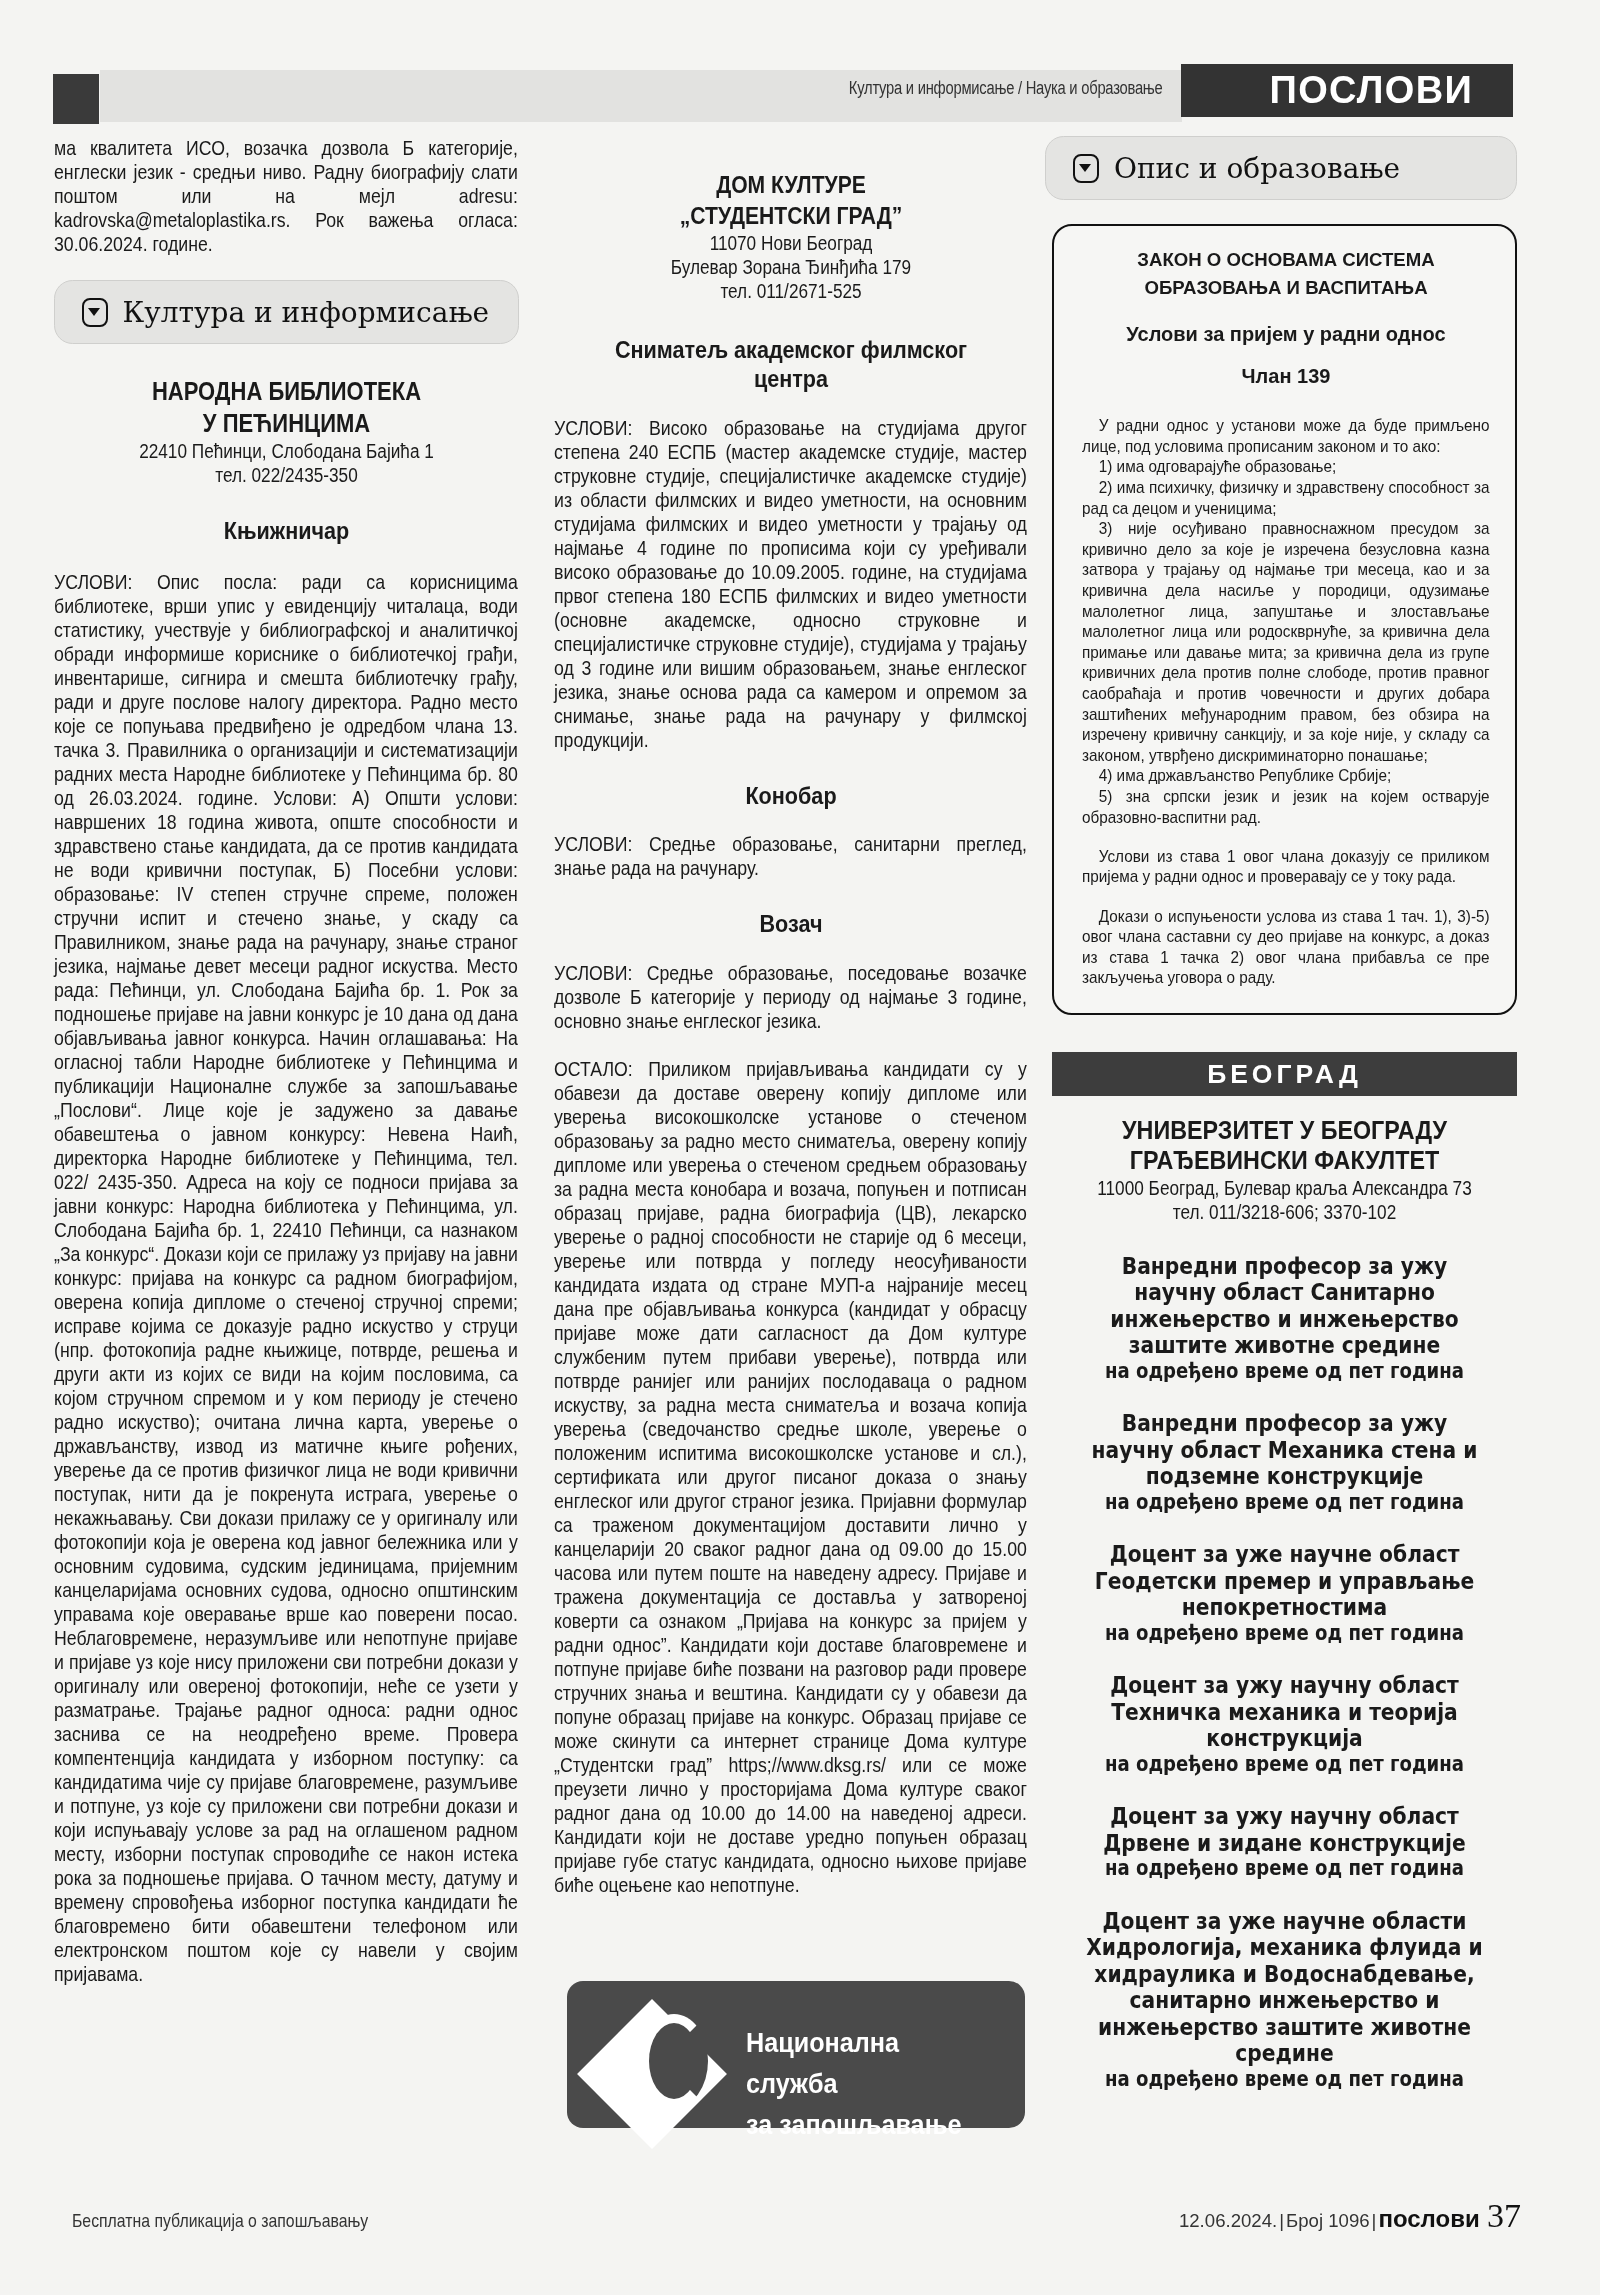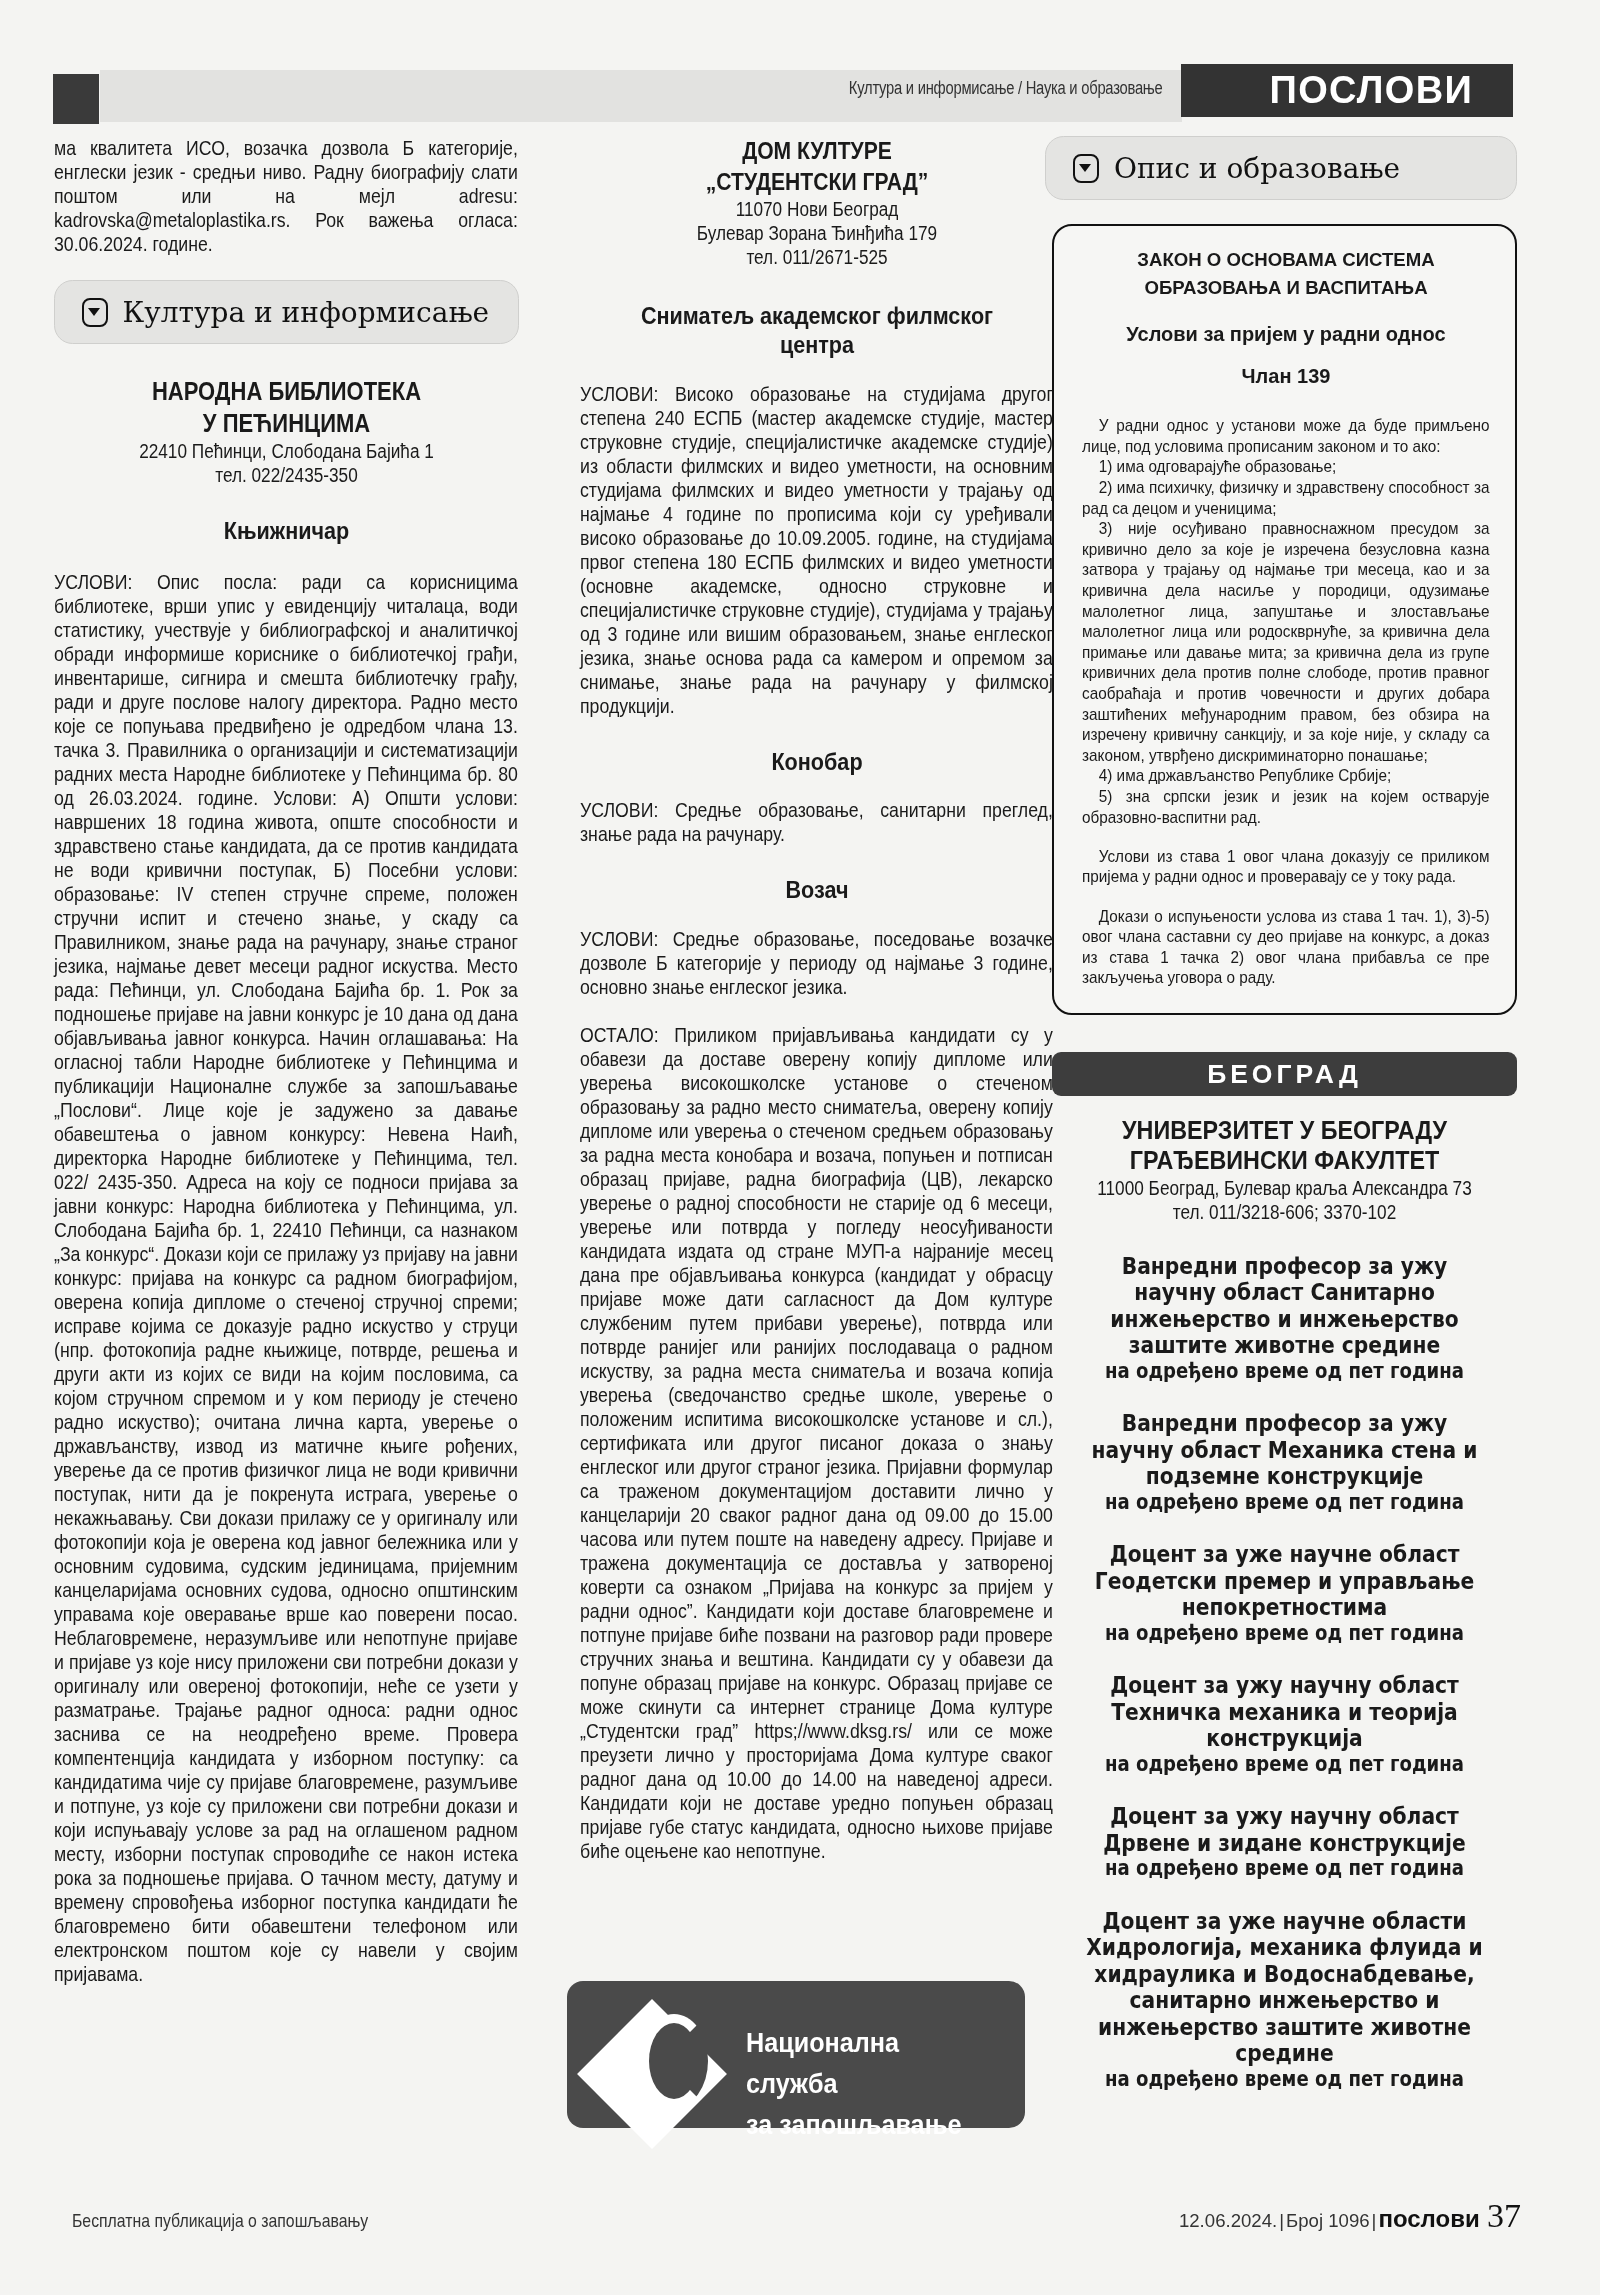--- a/index.html
+++ b/index.html
@@ -10,21 +10,21 @@
     color: #1a1a1a;
   }
   
   .hdr-left-block { position: absolute; left: 53px; top: 74px; width: 46px; height: 50px; background: #3a3a3a; }
   .hdr-bar { position: absolute; left: 100px; top: 70px; width: 1082px; height: 52px; background: #e2e2e0; }
   .hdr-breadcrumb { position: absolute; right: 438px; top: 78px; font-size: 18px; color: #333; letter-spacing: -0.3px; transform: scaleX(0.82); transform-origin: right center; }
   .hdr-brand { position: absolute; left: 1181px; top: 64px; width: 332px; height: 53px; background: #333; color: #fff; font-weight: bold; font-size: 38px; text-align: right; padding-right: 40px; box-sizing: border-box; line-height: 53px; letter-spacing: 1.3px; }
 
   .col { position: absolute; top: 136px; }
   .col-left { left: 54px; width: 465px; }
-  .col-mid { left: 580px; width: 474px; }
+  .col-mid { left: 554px; width: 474px; margin-top: 34px; }
   .col-right { left: 1052px; width: 465px; }
 
   .body-text { font-size: 20.6px; line-height: 24px; text-align: justify; hyphens: manual; transform: scaleX(0.86); transform-origin: left top; width: 116%; margin: 0; }
 
   .section-pill {
     height: 64px; border-radius: 18.6px; background: #e4e4e2; border: 1.3px solid #cfcfcd;
     display: flex; align-items: center; padding-left: 26.5px; gap: 14.6px; box-sizing: border-box;
   }
   .pill-icon { width: 26.5px; height: 29px; border: 2.7px solid #111; border-radius: 8px; box-sizing: border-box; position: relative; display: inline-block; }
   .pill-icon::after { content: ""; position: absolute; left: 4px; top: 8px; border-left: 6.6px solid transparent; border-right: 6.6px solid transparent; border-top: 8.6px solid #111; }
@@ -32,21 +32,21 @@
 
   .org-title { text-align: center; font-weight: bold; font-size: 25px; line-height: 32px; margin: 0; transform: scaleX(0.88); }
   .org-addr { text-align: center; font-size: 20px; line-height: 24px; margin: 0; transform: scaleX(0.86); }
   .job-title { text-align: center; font-weight: bold; font-size: 24px; line-height: 29px; margin: 0; transform: scaleX(0.9); }
 
   .law-box { border: 2.7px solid #111; border-radius: 20px; padding: 20px 25px 24px 28px; box-sizing: border-box; background: #f6f6f4; }
   .law-title { text-align: center; font-weight: bold; font-size: 18.6px; line-height: 28px; margin: 0; }
   .law-sub { text-align: center; font-weight: bold; font-size: 20px; line-height: 29px; margin: 13px; }
   .law-li { font-size: 17px; line-height: 20.6px; margin: 0; text-indent: 18.6px; text-align: justify; transform: scaleX(0.9); transform-origin: left top; width: 111%; }
 
-  .region-bar { height: 44px; background: #3d3d3d; color: #fff; font-weight: bold; font-size: 26.5px; letter-spacing: 4px; text-align: center; line-height: 44px; border-radius: 9px; }
+  .region-bar { height: 44px; background: #3d3d3d; color: #fff; font-weight: bold; font-size: 26.5px; letter-spacing: 4px; text-align: center; line-height: 44px; }
 
   .pos-block { text-align: center; font-weight: bold; margin-bottom: 26.5px; }
   .pos-title { font-size: 23px; line-height: 26.5px; margin: 0; font-family: "DejaVu Sans", sans-serif; transform: scaleX(0.88); }
   .pos-term { font-size: 20.6px; line-height: 25px; margin: 0; font-family: "DejaVu Sans", sans-serif; transform: scaleX(0.88); }
 
   .nsz-logo { position: absolute; left: 567px; top: 1981px; width: 458px; height: 147px; background: #4a4a4a; border-radius: 16px; display: flex; align-items: center; }
   .nsz-diamond { position: absolute; left: 32px; top: 40px; width: 106px; height: 106px; background: #fff; transform: rotate(45deg); }
   .nsz-swoosh { position: absolute; left: 73px; top: 33px; width: 50px; height: 76px; border-radius: 50%; background: #4a4a4a; border: 9.3px solid #fff; border-right-color: transparent; }
   .nsz-text { position: absolute; left: 179px; top: 41px; color: #fff; font-weight: bold; font-size: 28px; line-height: 41px; transform: scaleX(0.9); transform-origin: left top; }
 

